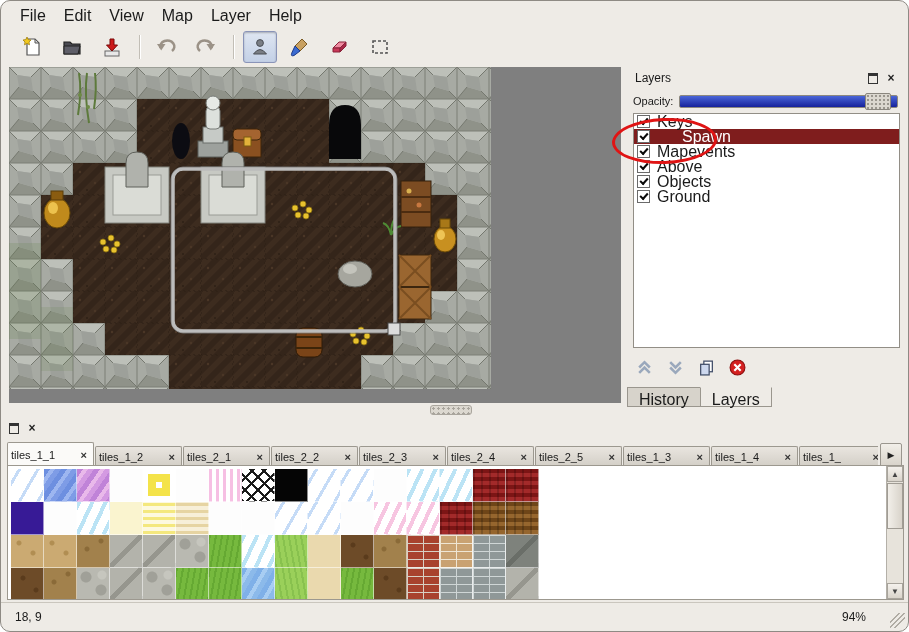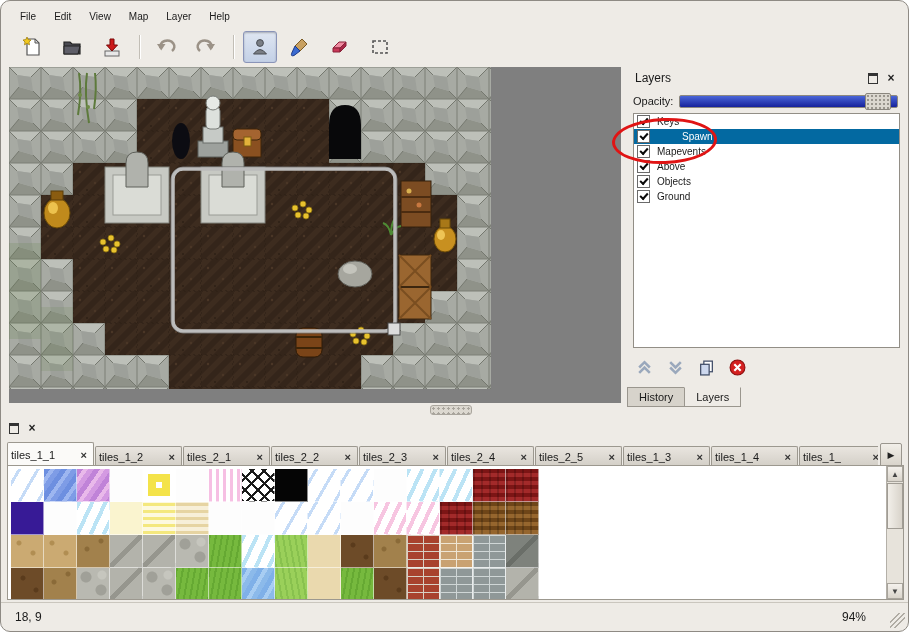--- a/index.html
+++ b/index.html
@@ -1,21 +1,21 @@
 <!DOCTYPE html>
 <html><head>
 <meta charset="utf-8">
 <style>
   html,body{margin:0;padding:0;}
   body{width:909px;height:632px;background:#ffffff;font-family:"Liberation Sans","DejaVu Sans",sans-serif;color:#1a1a1a;position:relative;overflow:hidden;}
   .window{position:absolute;left:0;top:0;width:907px;height:630px;border:1px solid #8e8a84;border-radius:10px;background:#eeebe6;overflow:hidden;}
 
   
   .menubar{position:absolute;left:4px;top:4px;right:4px;height:22px;display:flex;align-items:center;padding-left:6px;}
-  .menu-item{padding:3px 9px;font-size:10px;cursor:default;border-radius:2px;}
+  .menu-item{padding:3px 9px;font-size:16px;cursor:default;border-radius:2px;}
 
   
   .toolbar{position:absolute;left:4px;top:28px;right:4px;height:36px;display:flex;align-items:center;padding-left:10px;}
   .tbtn{width:32px;height:30px;margin-right:6px;display:flex;align-items:center;justify-content:center;border:1px solid transparent;border-radius:3px;}
   .tbtn.active{border:1px solid #8a94b8;background:linear-gradient(#dfe6f2,#c3d0e6);box-shadow:inset 0 1px 2px rgba(0,0,0,.25);}
   .tsep{width:0;height:24px;border-left:1px solid #c2beb6;border-right:1px solid #ffffff;margin:0 8px 0 4px;}
 
   
   .mapview{position:absolute;left:8px;top:66px;width:612px;height:336px;background:#7f7f7f;overflow:hidden;}
   .map-art{position:absolute;left:0;top:0;}
@@ -30,30 +30,30 @@
   .winbtn{width:14px;height:14px;display:flex;align-items:center;justify-content:center;margin-right:4px;font-size:11px;line-height:11px;color:#222;}
   .float-glyph{width:8px;height:7px;border:1.4px solid #333;border-top-width:3px;display:block;}
   .closex{font-weight:bold;font-size:12px;}
 
   .opacity-row{position:absolute;left:6px;top:26px;right:6px;height:16px;display:flex;align-items:center;gap:6px;}
   .opacity-label{font-size:11px;}
   .slider{position:relative;flex:1;height:11px;border:1px solid #8c887f;border-radius:2px;background:linear-gradient(#4a66d8,#16229c);}
   .slider-handle{position:absolute;right:6px;top:-3px;width:24px;height:15px;background:#dbd7cf;background-image:radial-gradient(#9a968e 1px,transparent 1.4px);background-size:4px 4px;border:1px solid #8a867e;border-radius:2px;}
 
   .layer-list{position:absolute;left:6px;top:46px;width:265px;height:233px;background:#ffffff;border:1px solid #928e86;overflow:hidden;}
-  .layer-row{display:flex;align-items:center;height:15px;padding-left:3px;font-size:10px;gap:7px;}
-  .layer-row.selected{background:#0369a1;color:#ffffff;gap:32px;}
+  .layer-row{display:flex;align-items:center;height:15px;padding-left:3px;font-size:16px;gap:7px;}
+  .layer-row.selected{background:#7f1d1d;color:#ffffff;gap:32px;}
   .cb{position:relative;width:11px;height:11px;background:#fff;border:1px solid #6a6a6a;flex:0 0 auto;box-sizing:content-box;}
   .cb.checked::after{content:'';position:absolute;left:2px;top:2px;width:6px;height:3px;border-left:2px solid #0a0a0a;border-bottom:2px solid #0a0a0a;transform:rotate(-48deg);}
 
   .layer-buttons{position:absolute;left:8px;top:288px;height:24px;display:flex;align-items:center;gap:13px;}
   .lbtn{width:18px;height:18px;display:flex;align-items:center;justify-content:center;}
 
   .dock-tabbar{position:absolute;left:0;top:320px;height:20px;display:flex;}
-  .dock-tab{background:#d7d3cb;border:1px solid #9a968e;padding:3px 11px;font-size:11px;margin-right:-1px;}
+  .dock-tab{background:#d7d3cb;border:1px solid #9a968e;padding:3px 11px;font-size:16px;margin-right:-1px;}
   .dock-tab.active{background:#eeebe6;border-top-color:#eeebe6;}
 
   .annotation{position:absolute;left:611px;top:117px;width:99px;height:40px;border:3.5px solid #e01414;border-radius:50%;transform:rotate(-2deg);pointer-events:none;z-index:60;}
 
   
   .tilesets-dock{position:absolute;left:4px;top:414px;width:901px;height:188px;}
   .ts-titlebar{position:absolute;left:2px;top:4px;right:2px;height:18px;display:flex;align-items:center;}
   .ts-tabbar{position:absolute;left:2px;top:26px;right:28px;height:25px;display:flex;align-items:flex-end;overflow:hidden;}
   .ts-tab{height:20px;margin-top:3px;box-sizing:border-box;width:87px;flex:0 0 auto;display:flex;align-items:center;justify-content:space-between;padding:2px 6px 2px 3px;font-size:11px;background:linear-gradient(#e9e5df,#d3cfc7);border:1px solid #9c988f;border-bottom:none;border-radius:2px 2px 0 0;margin-right:1px;}
   .ts-tab.active{height:24px;margin-top:0;background:#fbfaf8;}

